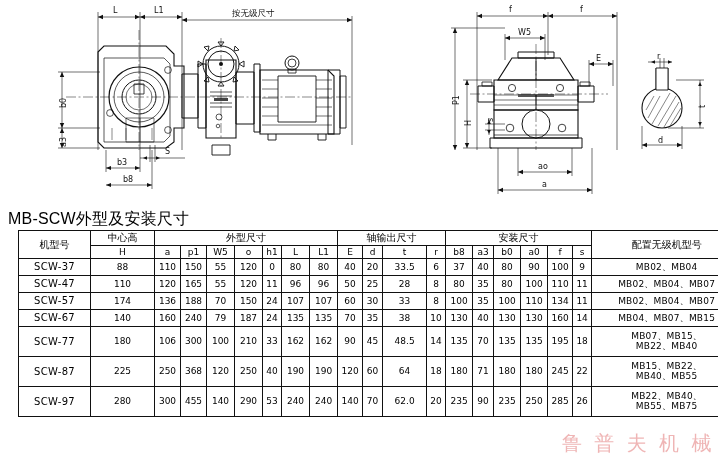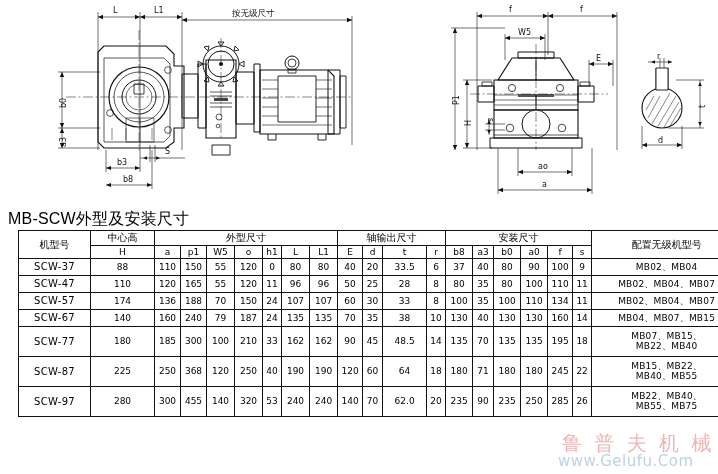--- a/index.html
+++ b/index.html
@@ -583,21 +583,21 @@
           <td>40</td>
           <td>130</td>
           <td>130</td>
           <td>160</td>
           <td>14</td>
           <td class="cfg">MB04、MB07、MB15</td>
         </tr>
         <tr class="tallrow">
           <td class="model">SCW-77</td>
           <td>180</td>
-          <td>185</td>
+          <td>106</td>
           <td>300</td>
           <td>100</td>
           <td>210</td>
           <td>33</td>
           <td>162</td>
           <td>162</td>
           <td>90</td>
           <td>45</td>
           <td>48.5</td>
           <td>14</td>
@@ -630,21 +630,21 @@
           <td>245</td>
           <td>22</td>
           <td class="cfg">MB15、MB22、<br>MB40、MB55</td>
         </tr>
         <tr class="tallrow">
           <td class="model">SCW-97</td>
           <td>280</td>
           <td>300</td>
           <td>455</td>
           <td>140</td>
-          <td>320</td>
+          <td>290</td>
           <td>53</td>
           <td>240</td>
           <td>240</td>
           <td>140</td>
           <td>70</td>
           <td>62.0</td>
           <td>20</td>
           <td>235</td>
           <td>90</td>
           <td>235</td>
@@ -652,14 +652,13 @@
           <td>285</td>
           <td>26</td>
           <td class="cfg">MB22、MB40、<br>MB55、MB75</td>
         </tr>
       </tbody>
   </table>
 </div>
 
 <div class="watermark">
   <div class="wm-cn">鲁 普 夫 机 械</div>
-  <div class="wm-url">www.Gelufu.Com</div>
 </div>
 
 </body></html>

